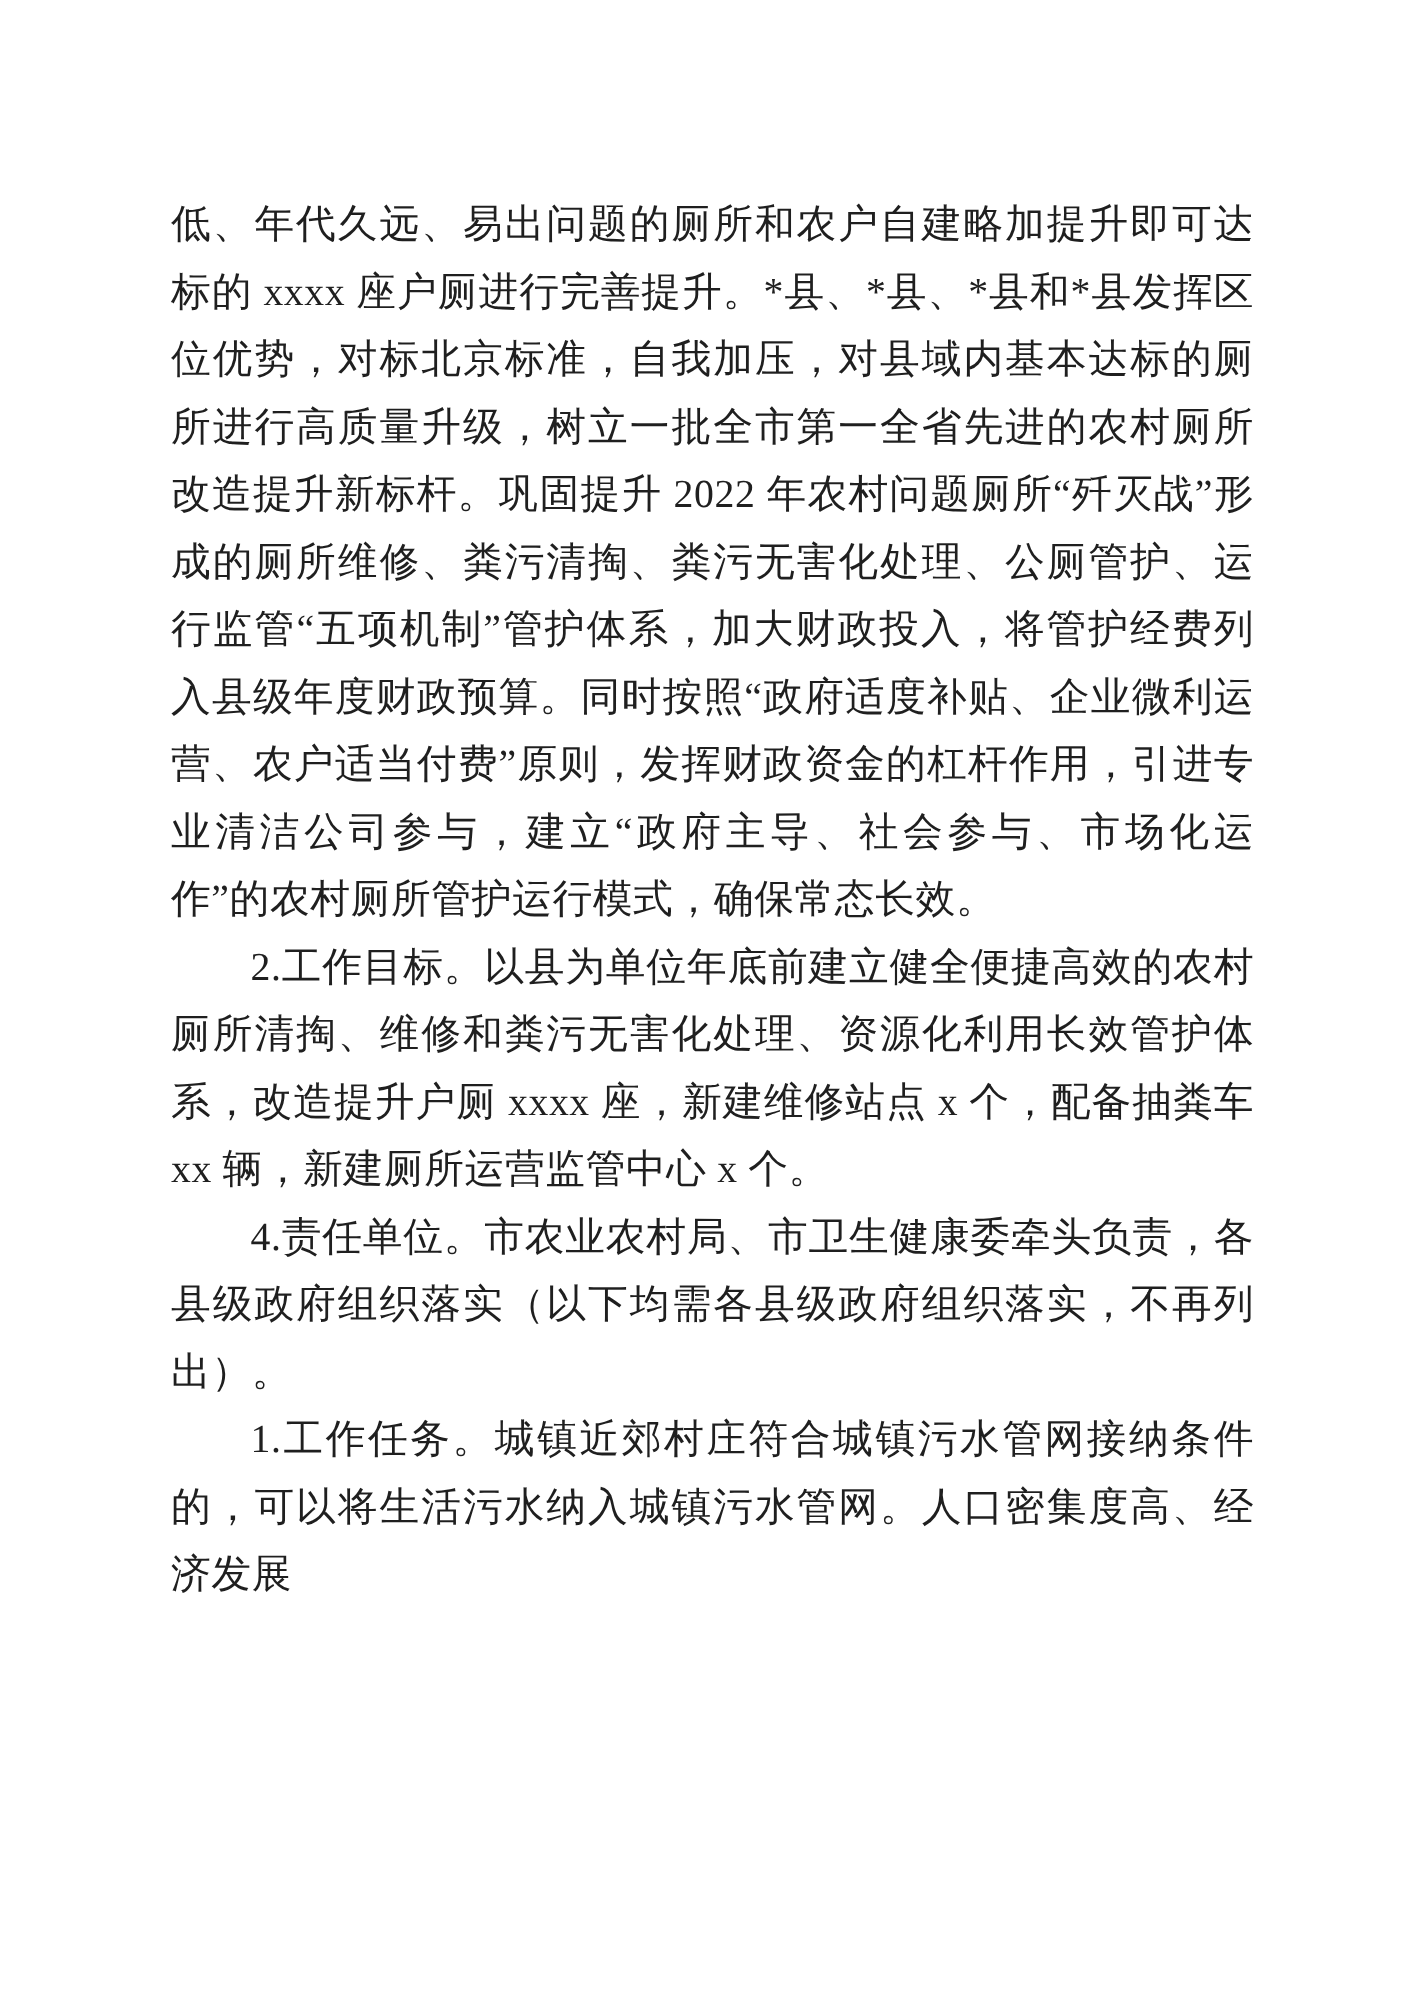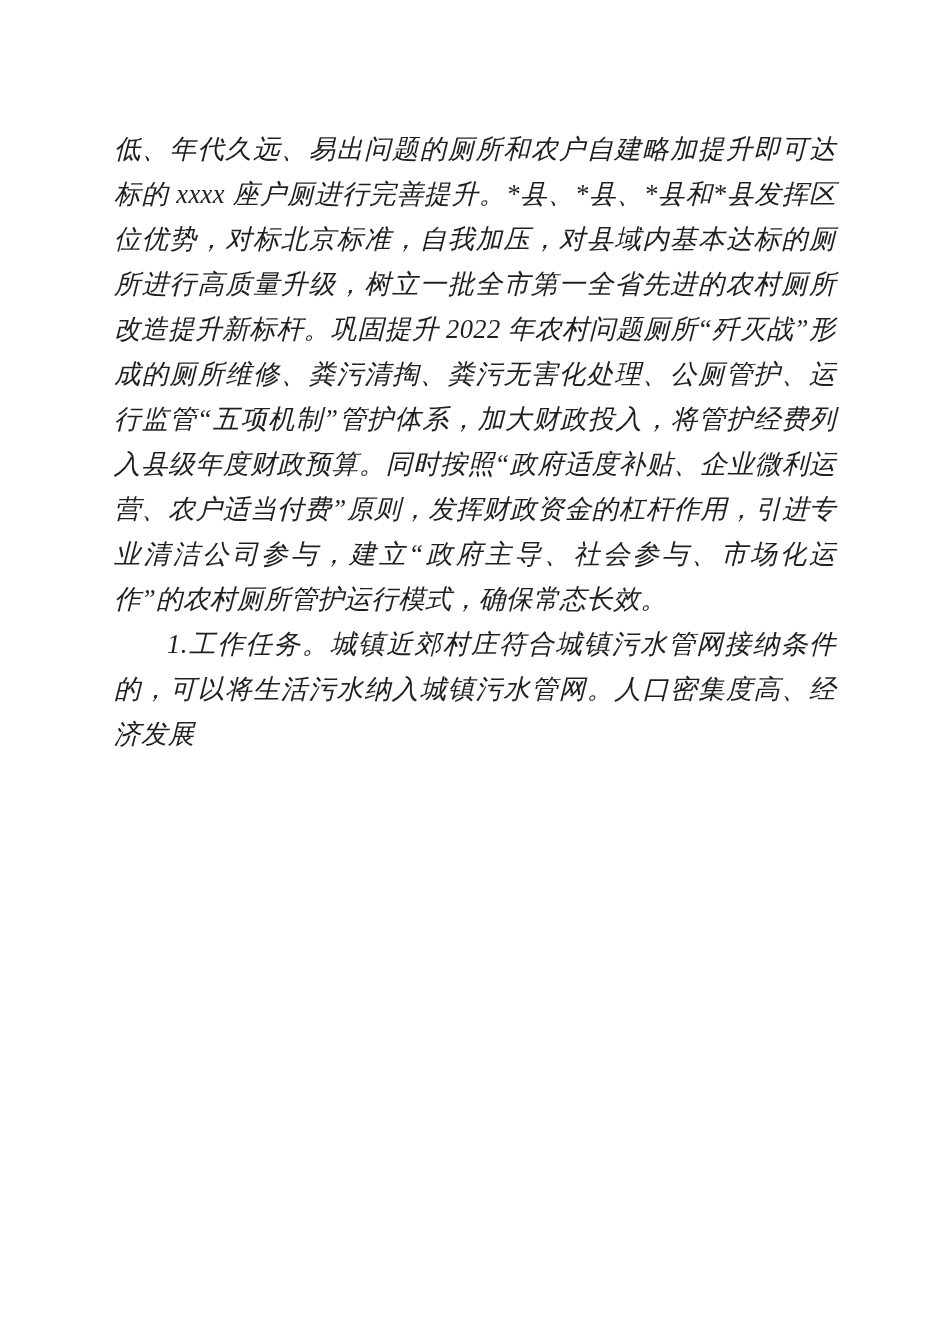--- a/index.html
+++ b/index.html
@@ -13,21 +13,20 @@
     font-family: "Liberation Serif", "DejaVu Serif", serif;
     overflow: hidden;
   }
   .page {
     box-sizing: border-box;
     width: 950px;
     height: 1344px;
     background: #ffffff;
     padding: 127px 114px 0 114px;
     color: #1f1f1f;
-    font-style: italic;
   }
   .doc p {
     margin: 0;
     padding: 0;
     font-size: 26.5px;
     line-height: 45px;
     text-align: justify;
     text-justify: inter-ideograph;
     letter-spacing: 0.4px;
     word-break: break-all;
@@ -39,15 +38,17 @@
     font-weight: bold;
     text-indent: 2em;
   }
 </style>
 </head>
 <body>
 
 <div class="page">
   <div class="doc">
     <p>低、年代久远、易出问题的厕所和农户自建略加提升即可达标的 xxxx 座户厕进行完善提升。*县、*县、*县和*县发挥区位优势，对标北京标准，自我加压，对县域内基本达标的厕所进行高质量升级，树立一批全市第一全省先进的农村厕所改造提升新标杆。巩固提升 2022 年农村问题厕所“歼灭战”形成的厕所维修、粪污清掏、粪污无害化处理、公厕管护、运行监管“五项机制”管护体系，加大财政投入，将管护经费列入县级年度财政预算。同时按照“政府适度补贴、企业微利运营、农户适当付费”原则，发挥财政资金的杠杆作用，引进专业清洁公司参与，建立“政府主导、社会参与、市场化运作”的农村厕所管护运行模式，确保常态长效。</p>
+    <p class="indent">2.工作目标。以县为单位年底前建立健全便捷高效的农村厕所清掏、维修和粪污无害化处理、资源化利用长效管护体系，改造提升户厕 xxxx 座，新建维修站点 x 个，配备抽粪车 xx 辆，新建厕所运营监管中心 x 个。</p>
+    <p class="indent">4.责任单位。市农业农村局、市卫生健康委牵头负责，各县级政府组织落实（以下均需各县级政府组织落实，不再列出）。</p>
     <p class="indent">1.工作任务。城镇近郊村庄符合城镇污水管网接纳条件的，可以将生活污水纳入城镇污水管网。人口密集度高、经济发展</p>
   </div>
 </div>
 
 </body></html>

